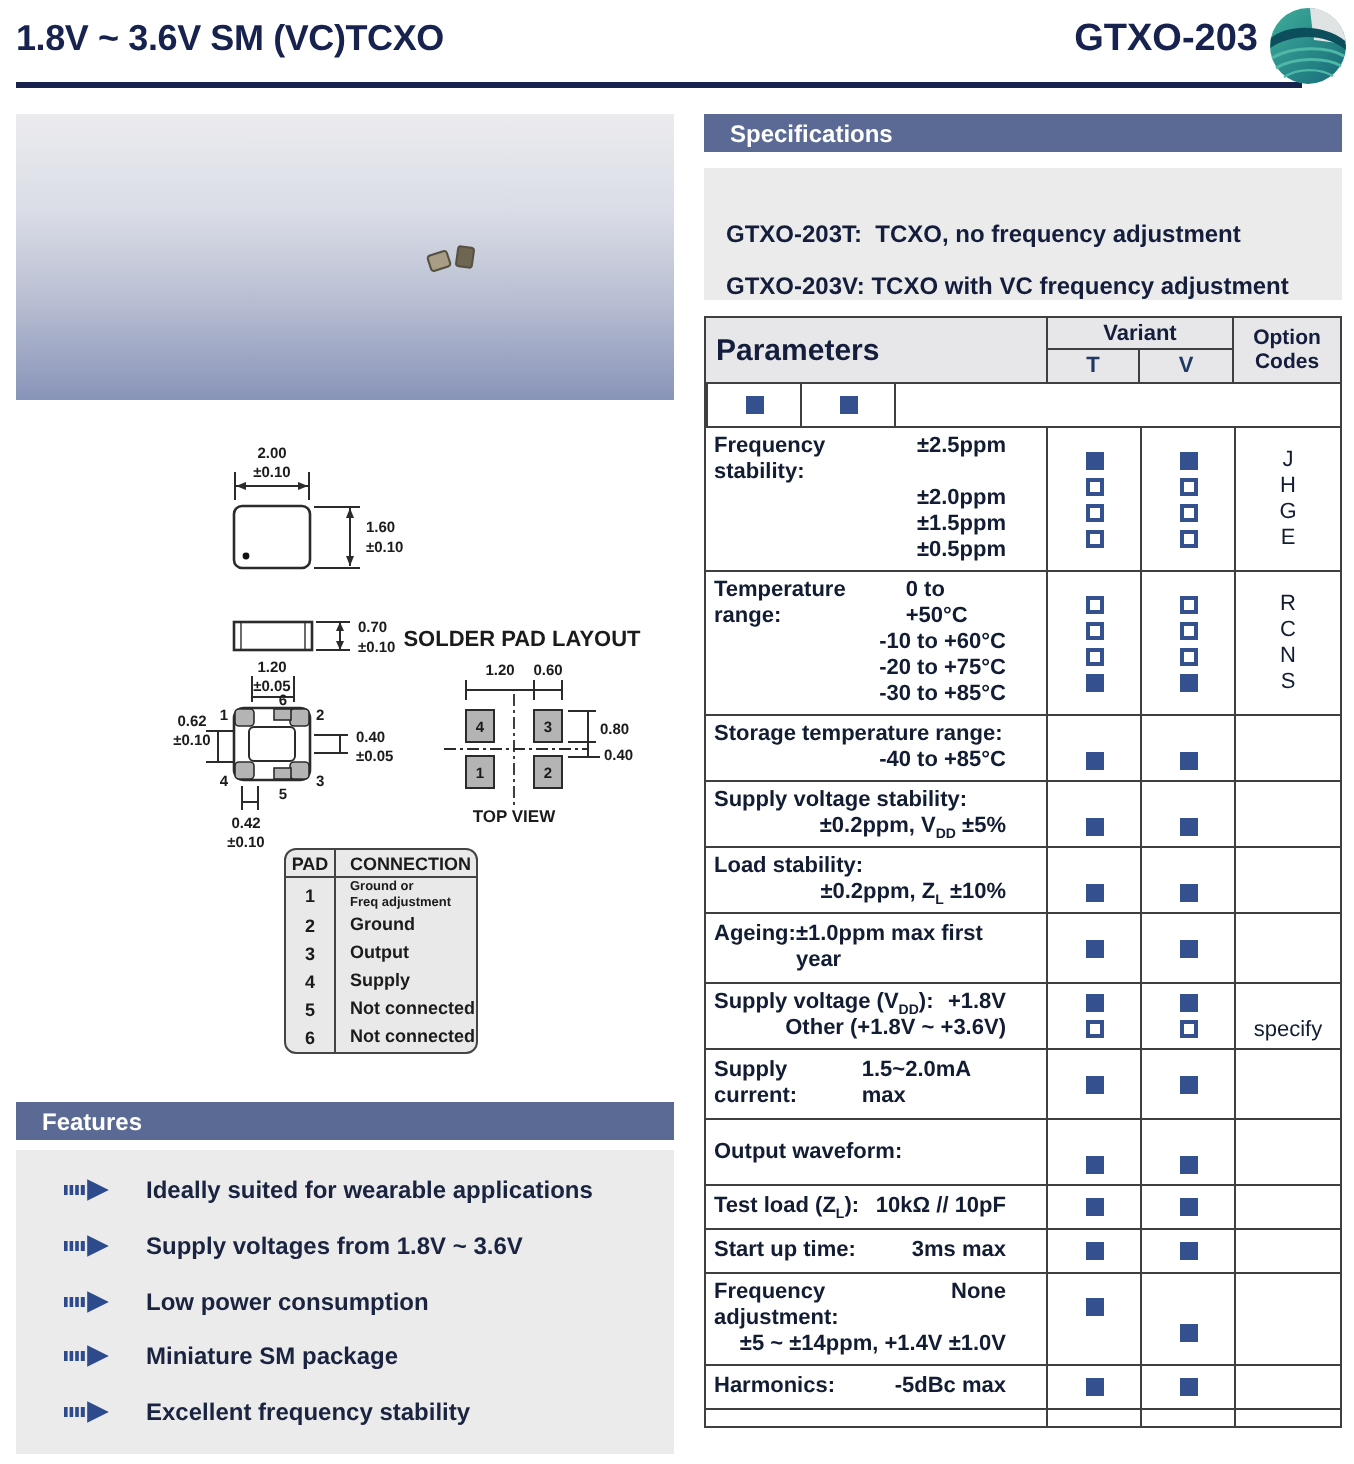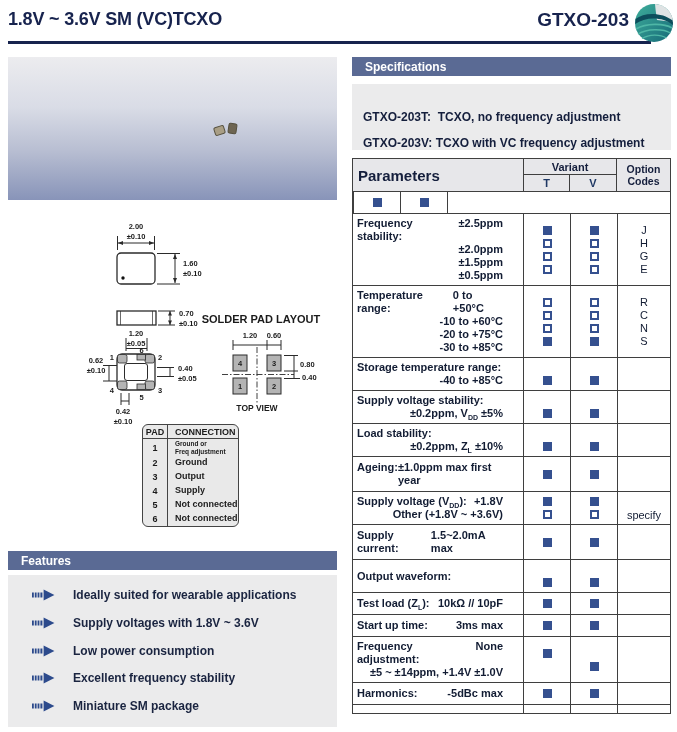--- a/index.html
+++ b/index.html
@@ -295,21 +295,21 @@
   </div>
 
   <div class="feature">
     <svg class="f-arrow" width="23" height="12" viewBox="0 0 23 12">
       <rect x="0" y="3.5" width="1.8" height="5"></rect>
         <rect x="2.8" y="3.5" width="1.8" height="5"></rect>
       <rect x="5.6" y="3.5" width="1.8" height="5"></rect>
         <rect x="8.4" y="3.5" width="2" height="5"></rect>
       <path d="M11.6 0.6 L22.4 6 L11.6 11.4 Z"></path>
     </svg>
-    <span class="f-text">Supply voltages with 1.8V ~ 3.6V</span>
+    <span class="f-text">Supply voltages from 1.8V ~ 3.6V</span>
   </div>
 
   <div class="feature">
     <svg class="f-arrow" width="23" height="12" viewBox="0 0 23 12">
       <rect x="0" y="3.5" width="1.8" height="5"></rect>
         <rect x="2.8" y="3.5" width="1.8" height="5"></rect>
       <rect x="5.6" y="3.5" width="1.8" height="5"></rect>
         <rect x="8.4" y="3.5" width="2" height="5"></rect>
       <path d="M11.6 0.6 L22.4 6 L11.6 11.4 Z"></path>
     </svg>
@@ -317,32 +317,32 @@
   </div>
 
   <div class="feature">
     <svg class="f-arrow" width="23" height="12" viewBox="0 0 23 12">
       <rect x="0" y="3.5" width="1.8" height="5"></rect>
         <rect x="2.8" y="3.5" width="1.8" height="5"></rect>
       <rect x="5.6" y="3.5" width="1.8" height="5"></rect>
         <rect x="8.4" y="3.5" width="2" height="5"></rect>
       <path d="M11.6 0.6 L22.4 6 L11.6 11.4 Z"></path>
     </svg>
-    <span class="f-text">Excellent frequency stability</span>
+    <span class="f-text">Miniature SM package</span>
   </div>
 
   <div class="feature">
     <svg class="f-arrow" width="23" height="12" viewBox="0 0 23 12">
       <rect x="0" y="3.5" width="1.8" height="5"></rect>
         <rect x="2.8" y="3.5" width="1.8" height="5"></rect>
       <rect x="5.6" y="3.5" width="1.8" height="5"></rect>
         <rect x="8.4" y="3.5" width="2" height="5"></rect>
       <path d="M11.6 0.6 L22.4 6 L11.6 11.4 Z"></path>
     </svg>
-    <span class="f-text">Miniature SM package</span>
+    <span class="f-text">Excellent frequency stability</span>
   </div>
 </div>
 
 <div class="sec-bar spec-bar">Specifications</div>
 <div class="spec-intro">
   <div>GTXO-203T:  TCXO, no frequency adjustment</div>
   <div>GTXO-203V: TCXO with VC frequency adjustment</div>
 </div>
 
 <div class="spec-table">

